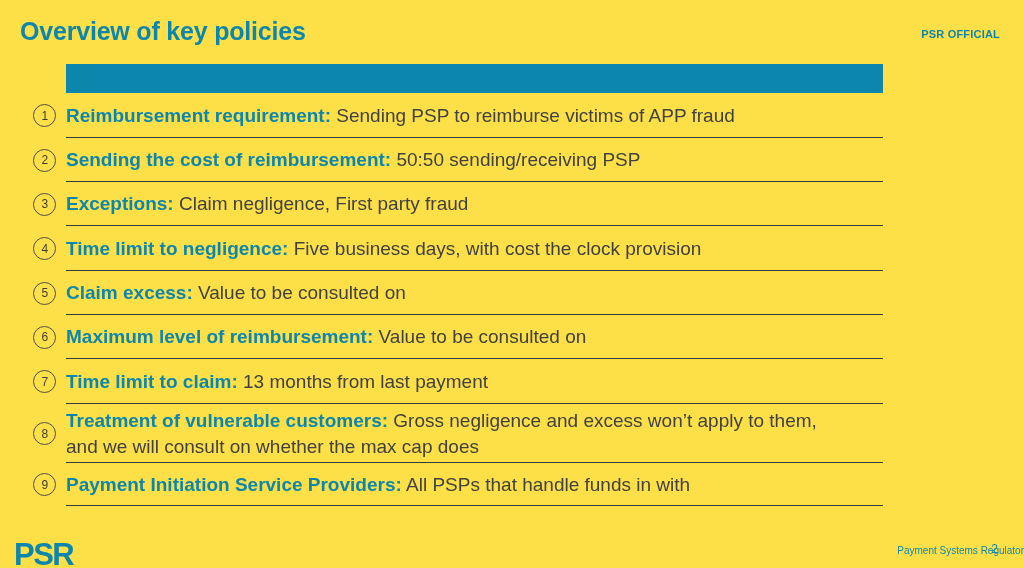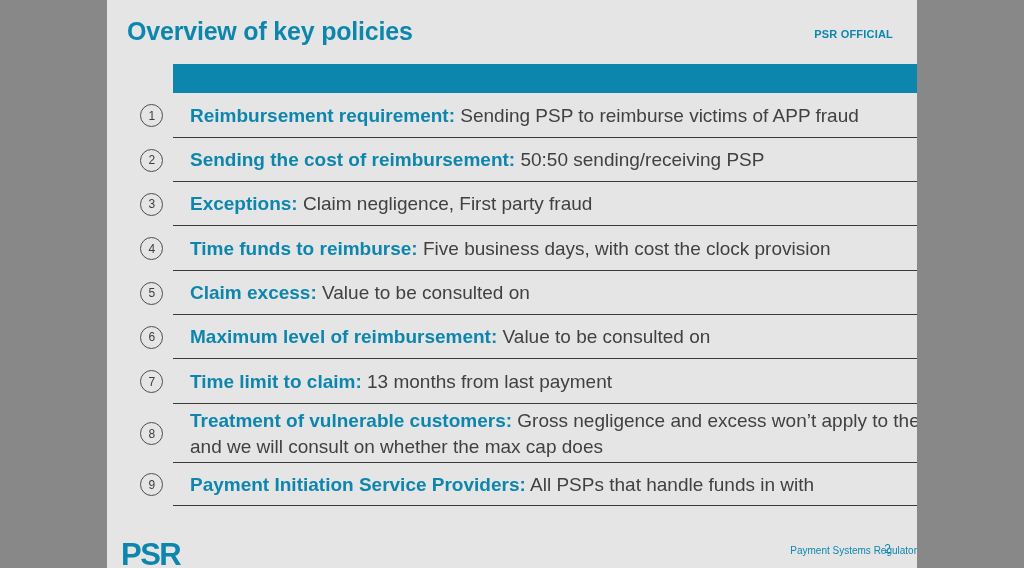--- a/index.html
+++ b/index.html
@@ -5,22 +5,22 @@
   :root{
     --accent:#0d86ae;
     --body-text:#414141;
     --line:#3b3b3b;
   }
   *{margin:0;padding:0;box-sizing:border-box;}
   html,body{background:#888;}
   body{font-family:"Liberation Sans",sans-serif;}
   .slide{
     position:relative;
-    width:810px;height:568px;
-    background:#e5e5e5;
+    width:1024px;height:568px;
+    background:#fde047;
     overflow:hidden;
     margin:0 auto;
   }
   .title{
     position:absolute;left:20px;top:17px;
     font-size:25px;font-weight:bold;color:var(--accent);
     letter-spacing:-0.2px;
   }
   .classification{
     position:absolute;right:24px;top:28px;
@@ -47,21 +47,21 @@
   .row:nth-child(10)::after{display:none;}
   .badge-col{width:66px;flex:none;display:flex;align-items:center;}
   .badge{
     margin-left:33px;width:23px;height:23px;flex:none;
     border:1.5px solid #4d4d4d;border-radius:50%;
     display:flex;align-items:center;justify-content:center;
     font-size:12px;letter-spacing:-0.5px;color:#3d3d3d;
   }
   .content{
     flex:1;display:flex;align-items:center;
-    font-size:19px;line-height:26px;color:var(--body-text);margin-left:17px;
+    font-size:19px;line-height:26px;color:var(--body-text);
   }
   .ptext-wrap{white-space:nowrap;}
   .heading{color:var(--accent);font-weight:bold;}
   .logo{
     position:absolute;left:14px;top:537px;
     font-size:31px;font-weight:bold;color:var(--accent);
     letter-spacing:-1.5px;
   }
   .footer-text{
     position:absolute;left:12px;right:0;top:545px;
@@ -116,21 +116,21 @@
       </div>
     </div>
   </div>
 
   <div class="row">
     <div class="badge-col">
       <span class="badge">4</span>
     </div>
     <div class="content">
       <div class="ptext-wrap">
-        <span class="heading">Time funds to reimburse:</span>
+        <span class="heading">Time limit to negligence:</span>
         <span class="ptext">Five business days, with cost the clock provision</span>
       </div>
     </div>
   </div>
 
   <div class="row">
     <div class="badge-col">
       <span class="badge">5</span>
     </div>
     <div class="content">

